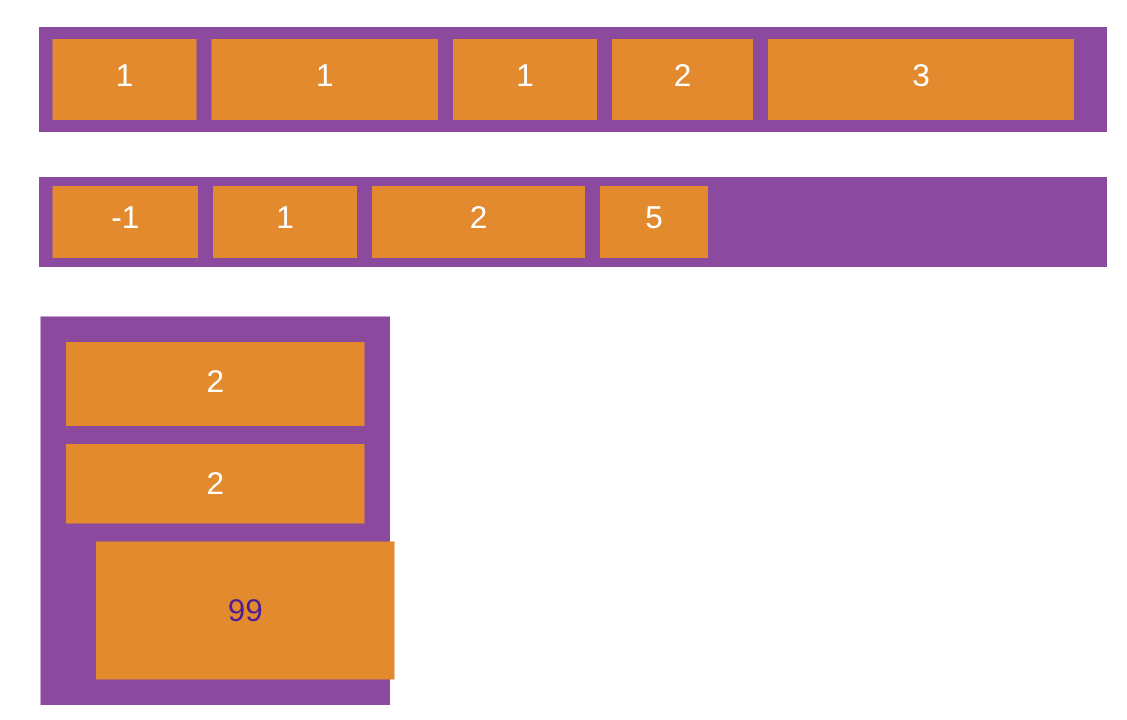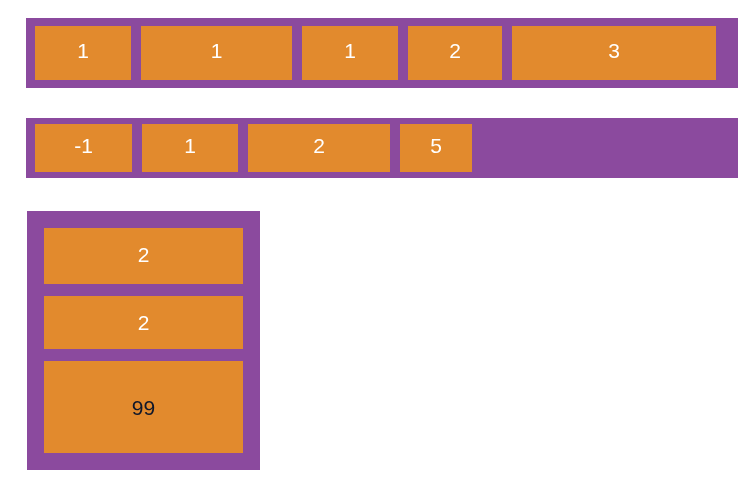--- a/index.html
+++ b/index.html
@@ -146,17 +146,17 @@
       <div class="item" id="r2-item-1" style="background: rgb(226, 138, 45); color: rgb(255, 255, 255);">1</div>
       <div class="item" id="r2-item-2" style="background: rgb(226, 138, 45); color: rgb(255, 255, 255);">2</div>
       <div class="item" id="r2-item-3" style="background: rgb(226, 138, 45); color: rgb(255, 255, 255);">5</div>
     </div>
   </div>
 
   <div class="container" id="container-column-1" style="background: rgb(139, 74, 158);">
     <div class="column">
       <div class="item" id="col-item-0" style="background: rgb(226, 138, 45); color: rgb(255, 255, 255);">2</div>
       <div class="item" id="col-item-1" style="background: rgb(226, 138, 45); color: rgb(255, 255, 255);">2</div>
-      <div class="item" id="col-item-2" style="background: rgb(226, 138, 45); color: #0f172a;">99</div>
+      <div class="item" id="col-item-2" style="background: rgb(226, 138, 45); color: #4c1d95; margin-left: 20px;">99</div>
     </div>
   </div>
 
 </div>
 
 </body></html>

